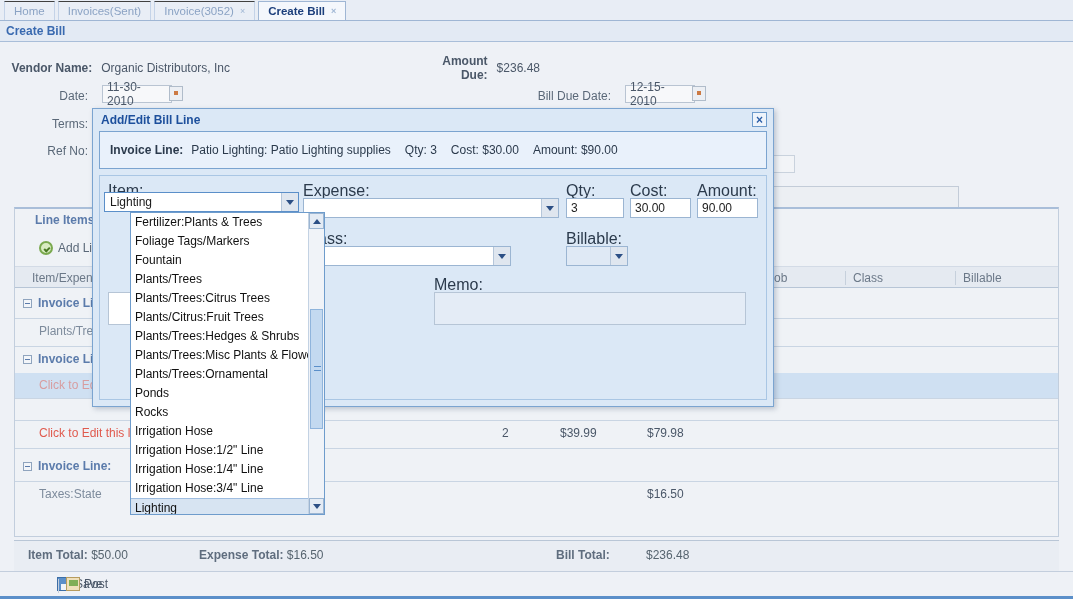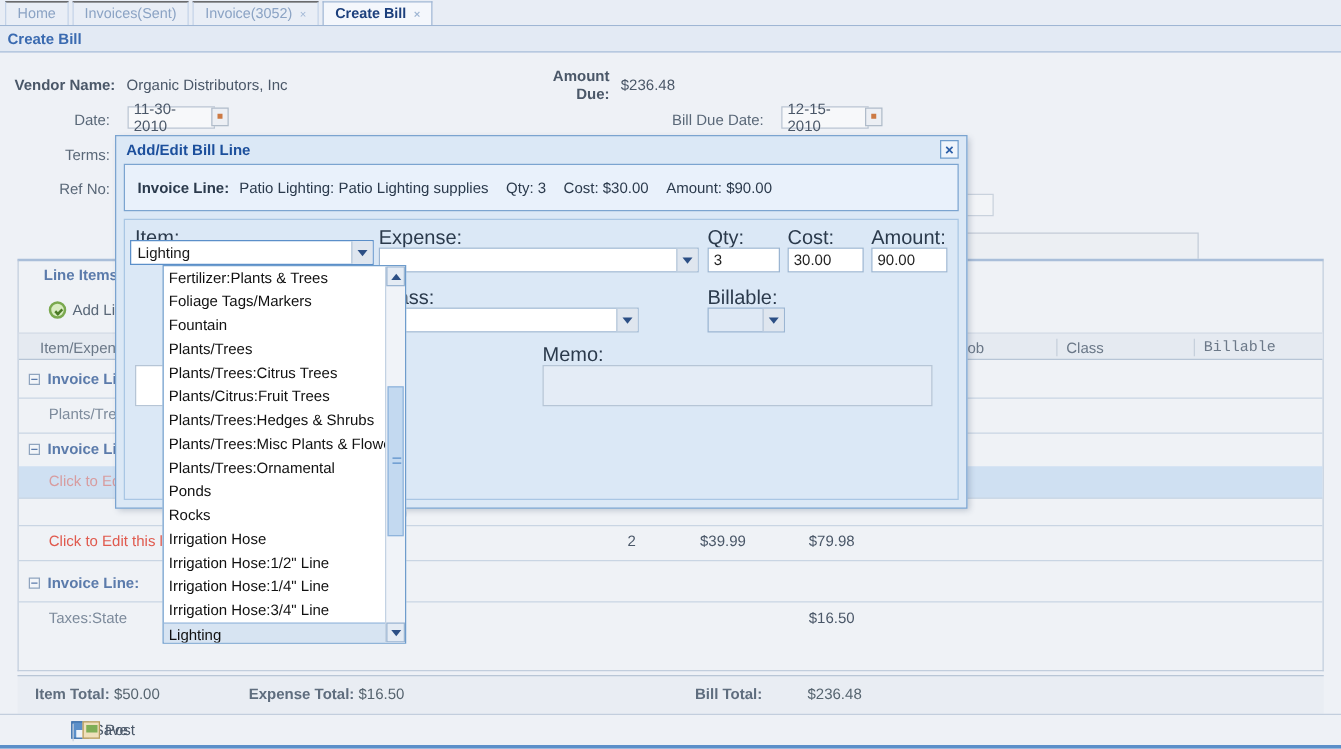--- a/index.html
+++ b/index.html
@@ -475,21 +475,21 @@
       <span>Add Line</span>
     </div>
 
     <div class="thead">
       <div class="th first" style="left:10px;">Item/Expense</div>
       <div class="th" style="left:480px;">Qty</div>
       <div class="th" style="left:545px;">Cost</div>
       <div class="th" style="left:630px;">Amount</div>
       <div class="th" style="left:745px;">Job</div>
       <div class="th" style="left:830px;">Class</div>
-      <div class="th" style="left:940px;font-family:Liberation Mono, monospace;">Billable</div>
+      <div class="th" style="left:940px;">Billable</div>
     </div>
 
     <div class="trow" style="top:82px; height:28px;">
       <div class="cell grp" style="left:8px;">
         <span class="grp-toggle"></span><span>Invoice Line:</span>
       </div>
     </div>
     <div class="trow" style="top:110px; height:28px;">
       <div class="cell sub" style="left:24px;">Plants/Trees</div>
     </div>

